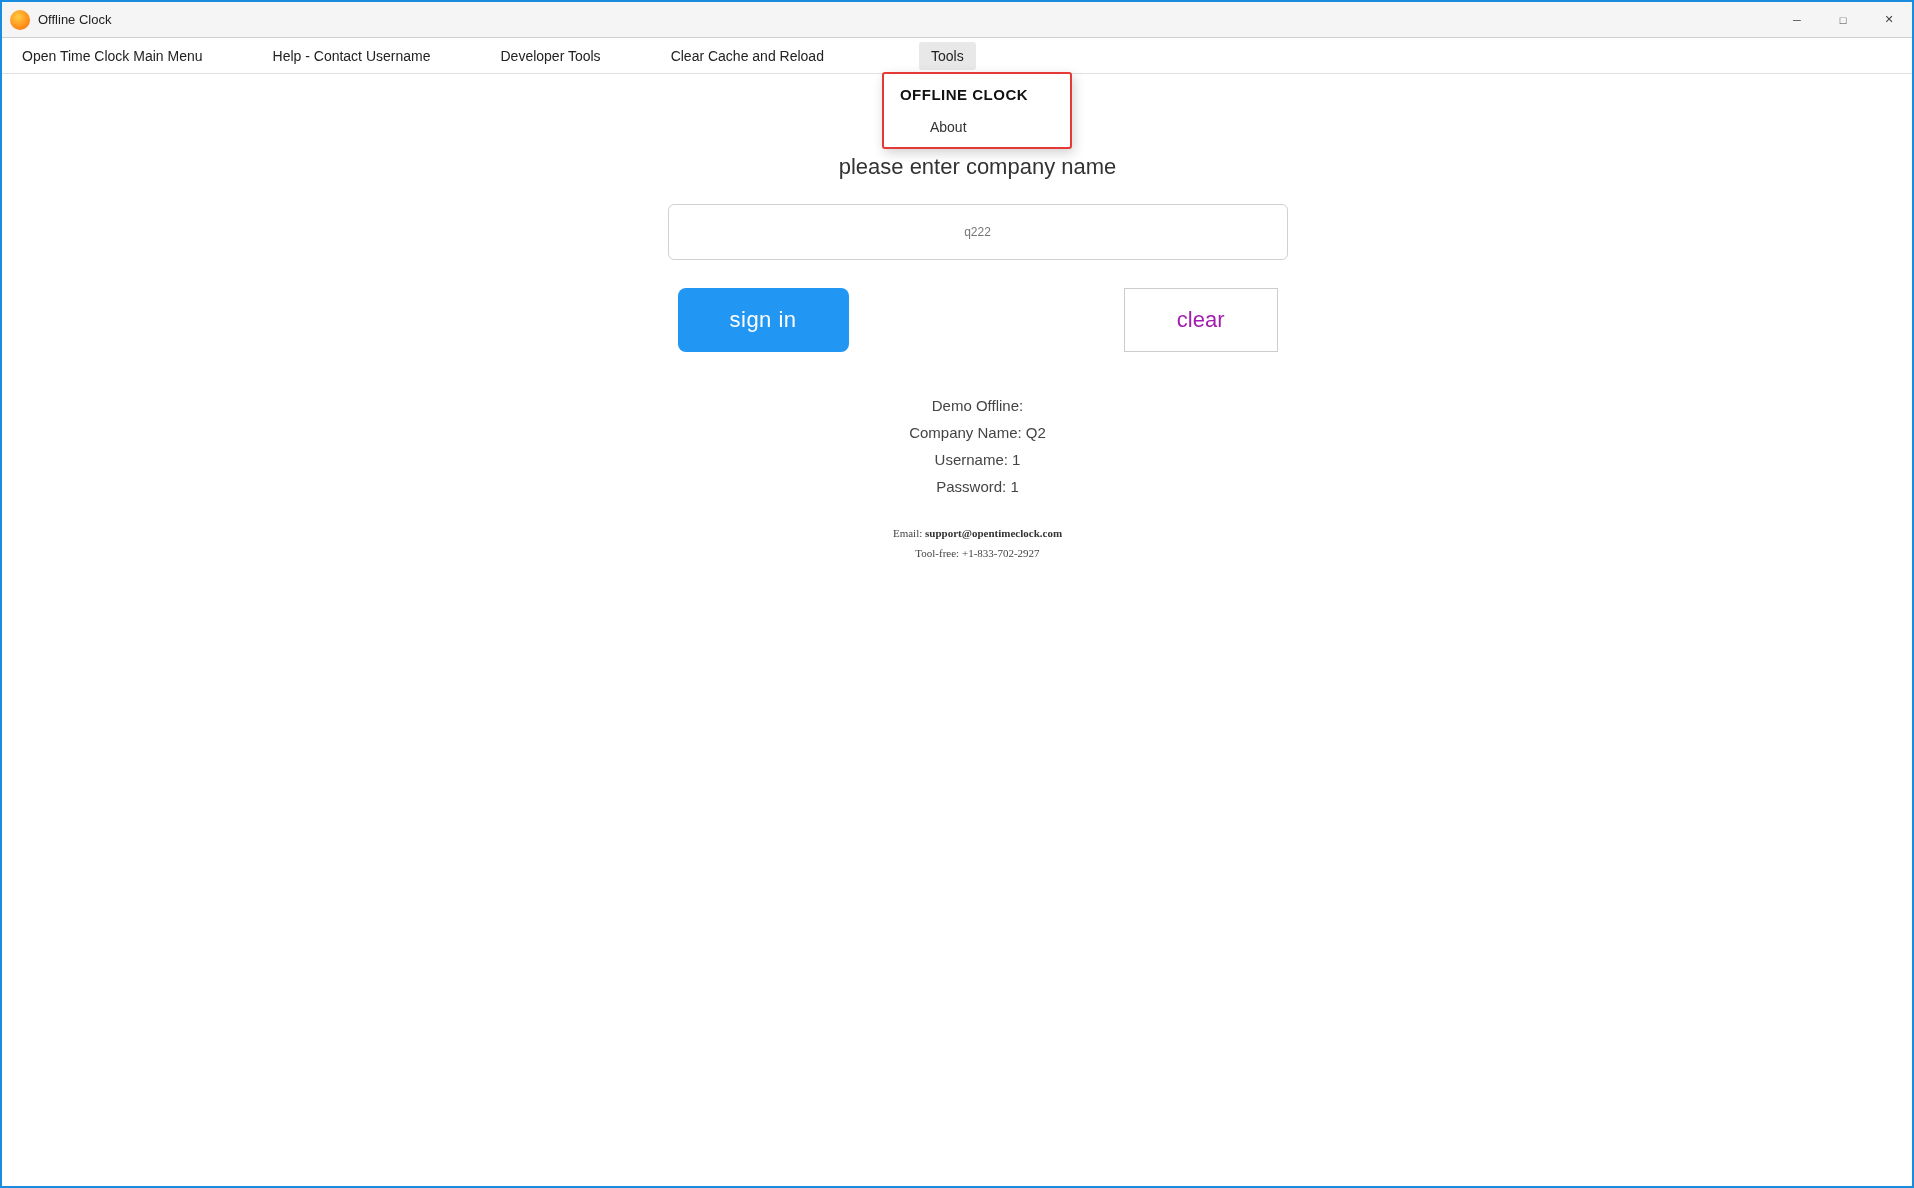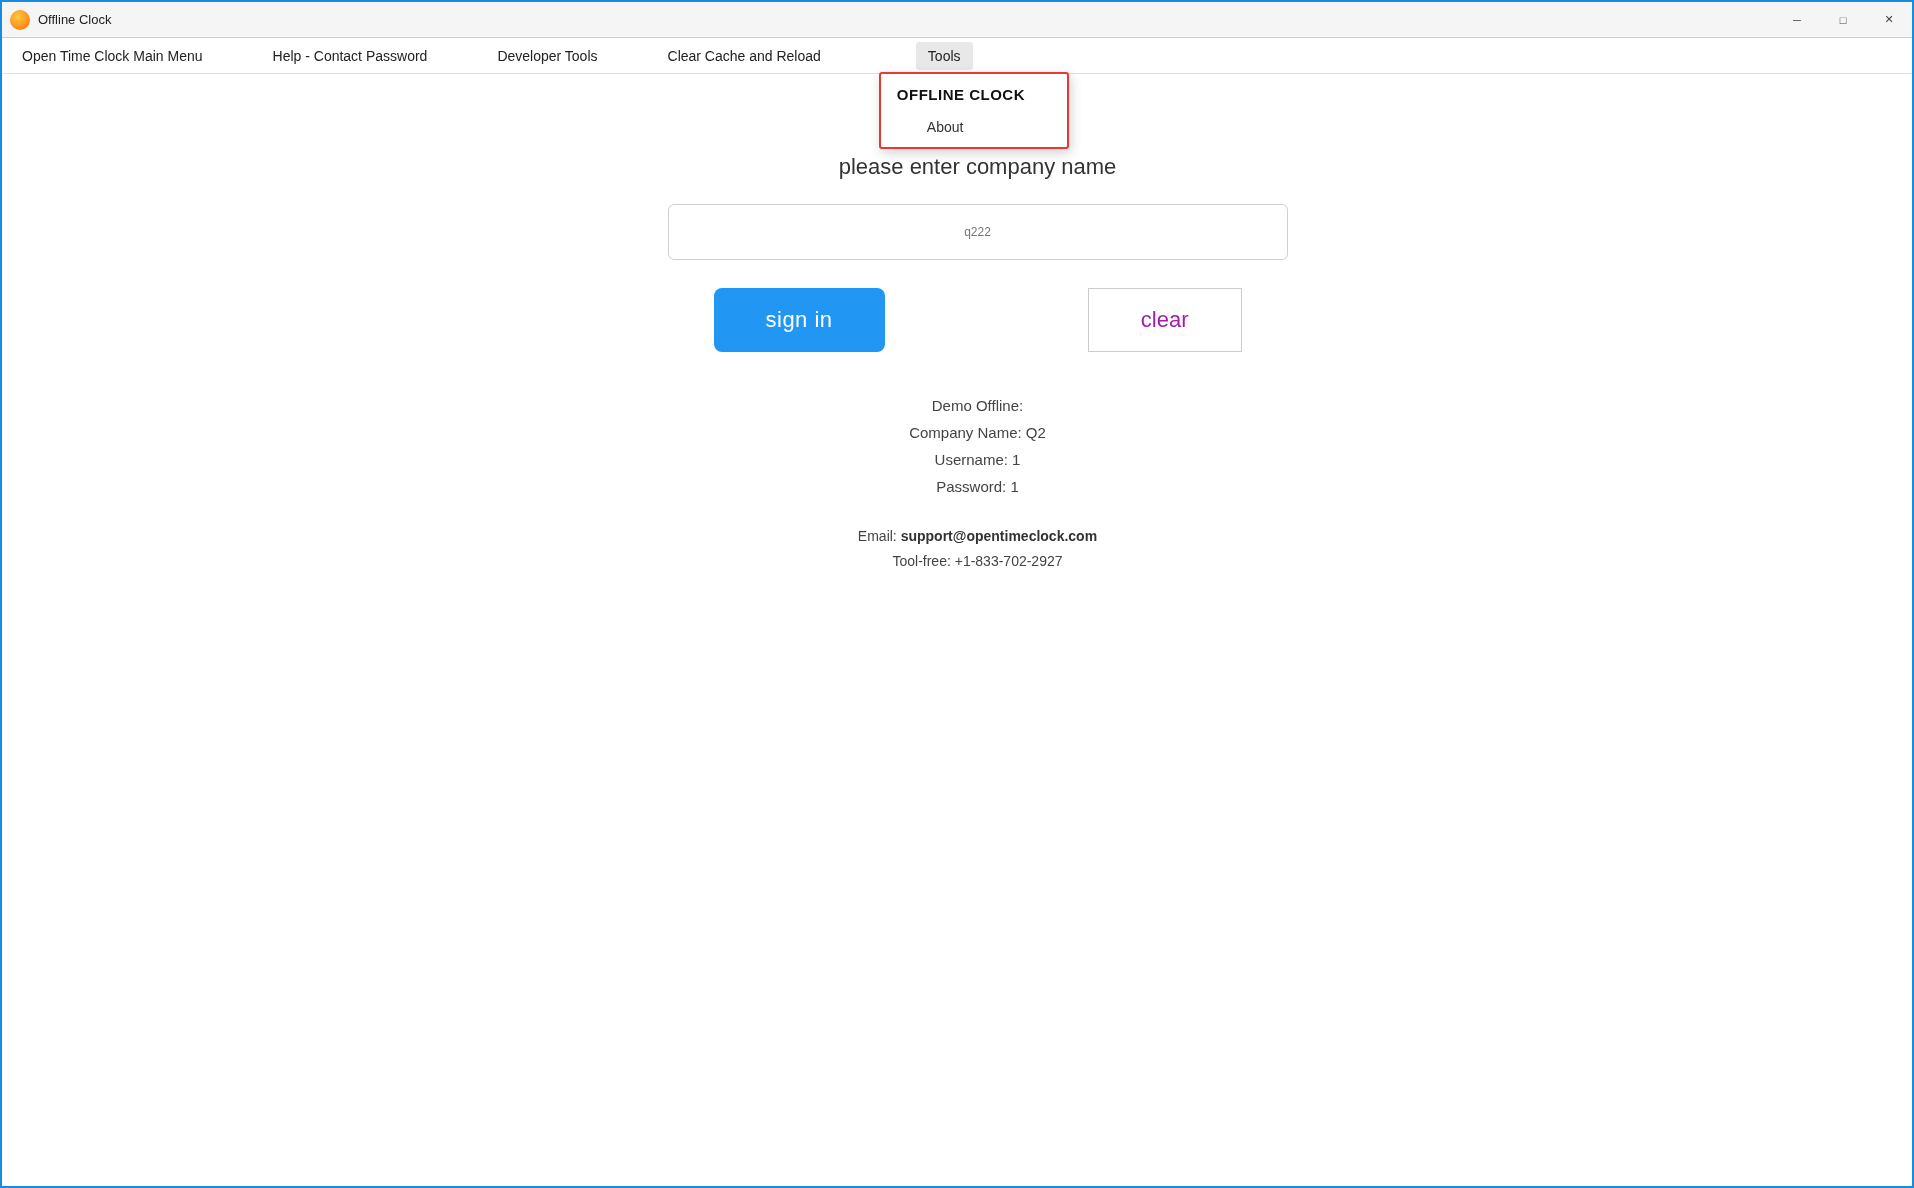--- a/index.html
+++ b/index.html
@@ -174,21 +174,21 @@
       color: #bbb;
       text-align: center;
       padding: 0 16px;
       outline: none;
       background: #ffffff;
     }
 
     .button-row {
       display: flex;
       gap: 0;
-      width: 528px;
+      width: 600px;
       justify-content: space-between;
       margin-bottom: 40px;
     }
 
     .sign-in-btn {
       background: #2196f3;
       color: #ffffff;
       border: none;
       border-radius: 8px;
       padding: 18px 52px;
@@ -212,23 +212,24 @@
     .demo-info {
       text-align: center;
       line-height: 1.8;
       color: #444;
       font-size: 15px;
       margin-bottom: 24px;
     }
 
     .support-info {
       text-align: center;
-      font-size: 14px;
+      font-size: 11px;
       color: #444;
       line-height: 1.8;
+      font-family: Liberation Serif, serif;
     }
 
     .support-email {
       font-weight: 700;
       color: #333;
     }
   </style>
 </head>
 <body>
 
@@ -241,21 +242,21 @@
     </div>
     <div class="title-bar-controls">
       <button class="title-bar-btn">─</button>
       <button class="title-bar-btn">□</button>
       <button class="title-bar-btn close">✕</button>
     </div>
   </div>
 
   <div class="menu-bar">
     <div class="menu-item">Open Time Clock Main Menu</div>
-    <div class="menu-item">Help - Contact Password</div>
+    <div class="menu-item">Help - Contact Username</div>
     <div class="menu-item">Developer Tools</div>
     <div class="menu-item">Clear Cache and Reload</div>
 
     <div class="dropdown-wrapper">
       <div class="menu-item active">Tools</div>
       <div class="dropdown-menu">
         <div class="dropdown-menu-item offline-clock">OFFLINE CLOCK</div>
         <div class="dropdown-menu-item about">About</div>
       </div>
     </div>

